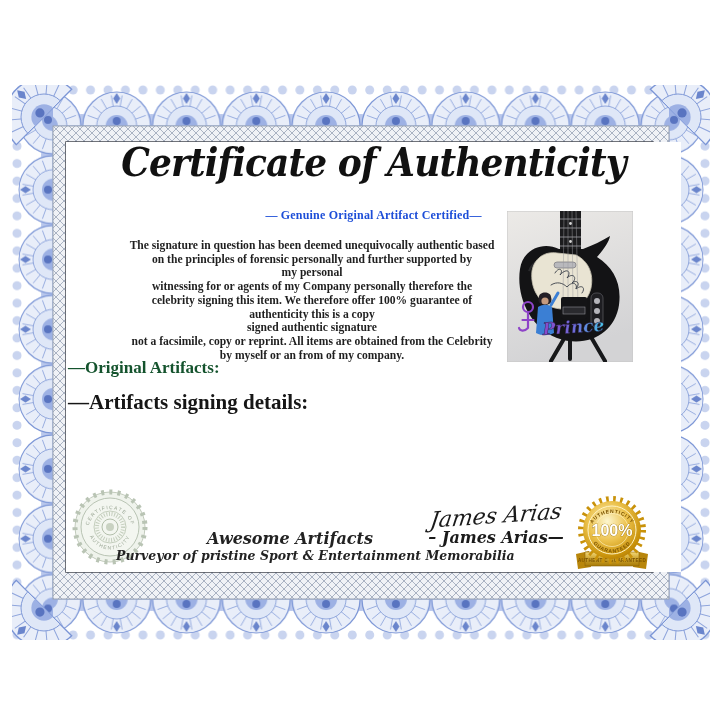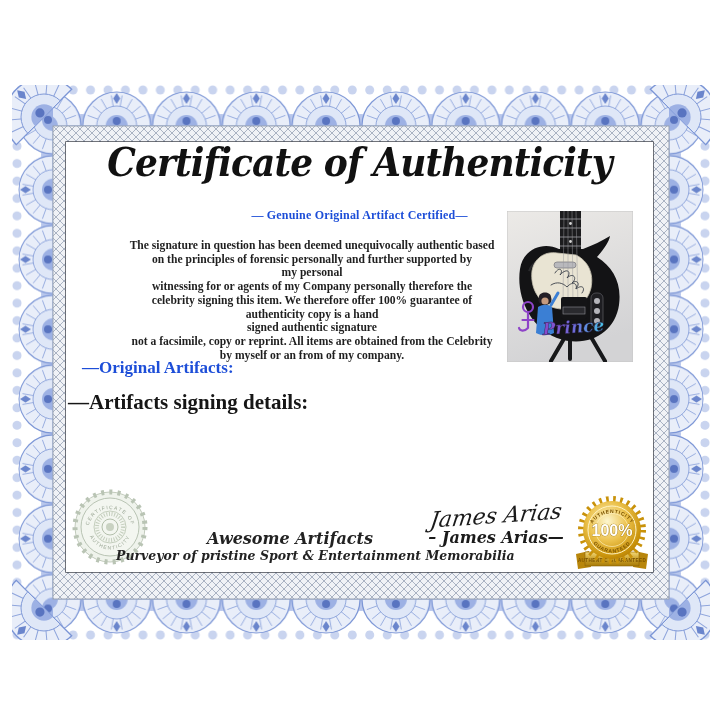--- a/index.html
+++ b/index.html
@@ -1,29 +1,29 @@
 <!DOCTYPE html>
 <html><head>
 <meta charset="utf-8">
 <style>
   html,body{margin:0;padding:0;}
   .page{position:relative;width:720px;height:720px;background:#ffffff;overflow:hidden;
         font-family:"Liberation Serif", serif;}
   .certificate{position:absolute;left:12px;top:85px;width:698px;height:555px;}
   .border-svg{position:absolute;left:0;top:0;}
-  .content{position:absolute;left:54px;top:57px;width:587px;height:430px;background:#ffffff;}
+  .content{position:absolute;left:54px;top:57px;width:587px;height:430px;background:#ffffff;padding-left:28px;}
   .title{position:absolute;left:0;right:0;top:-4px;text-align:center;
          font-family:"DejaVu Serif", serif;font-style:italic;font-weight:700;
          font-size:40px;color:#111;transform:scaleX(.9);letter-spacing:-1px;white-space:nowrap;}
   .subtitle{position:absolute;left:0;right:0;top:66px;text-align:center;
             font-size:12px;font-weight:600;color:#1d4ed8;letter-spacing:.2px;}
   .bodytext{position:absolute;left:-10px;top:97px;width:512px;text-align:center;
             font-size:11.6px;line-height:13.7px;font-weight:600;color:#1f1f1f;}
   .bodytext div{white-space:nowrap;}
-  .label-a{position:absolute;left:16px;top:216px;font-size:17px;font-weight:600;color:#1d4ed8;}
+  .label-a{position:absolute;left:2px;top:216px;font-size:17px;font-weight:600;color:#14532d;}
   .label-b{position:absolute;left:2px;top:248px;font-size:21px;font-weight:600;color:#161616;}
   .photo{position:absolute;left:441px;top:69px;width:126px;height:151px;}
   .seal{position:absolute;left:2px;top:340px;}
   .script-block{position:absolute;left:50px;top:388px;width:348px;text-align:center;
                 font-family:"DejaVu Serif", serif;font-style:italic;color:#222;}
   .script-line1{font-size:16px;line-height:18px;font-weight:600;text-align:center;}
   .script-line2{font-size:12.5px;line-height:16px;font-weight:600;white-space:nowrap;}
   .sig-block{position:absolute;left:340px;top:362px;width:180px;text-align:center;
              font-family:"DejaVu Serif", serif;font-style:italic;color:#1a1a1a;}
   .sig-script{font-size:22px;line-height:24px;transform:rotate(-4deg) skewX(-12deg);
@@ -107,21 +107,21 @@
 
       <div class="title">Certificate of Authenticity</div>
       <div class="subtitle">— Genuine Original Artifact Certified—</div>
 
       <div class="bodytext">
         <div>The signature in question has been deemed unequivocally authentic based</div>
         <div>on the principles of forensic personally and further supported by</div>
         <div>my personal</div>
         <div>witnessing for or agents of my Company personally therefore the</div>
         <div>celebrity signing this item. We therefore offer 100% guarantee of</div>
-        <div>authenticity copy is a hand</div>
+        <div>authenticity this is a copy</div>
         <div>signed authentic signature</div>
         <div>not a facsimile, copy or reprint. All items are obtained from the Celebrity</div>
         <div>by myself or an from of my company.</div>
       </div>
 
       <div class="label-a">—Original Artifacts:</div>
       <div class="label-b">—Artifacts signing details:</div>
 
       <svg class="photo" width="126" height="151" viewBox="0 0 126 151">
         <defs>

